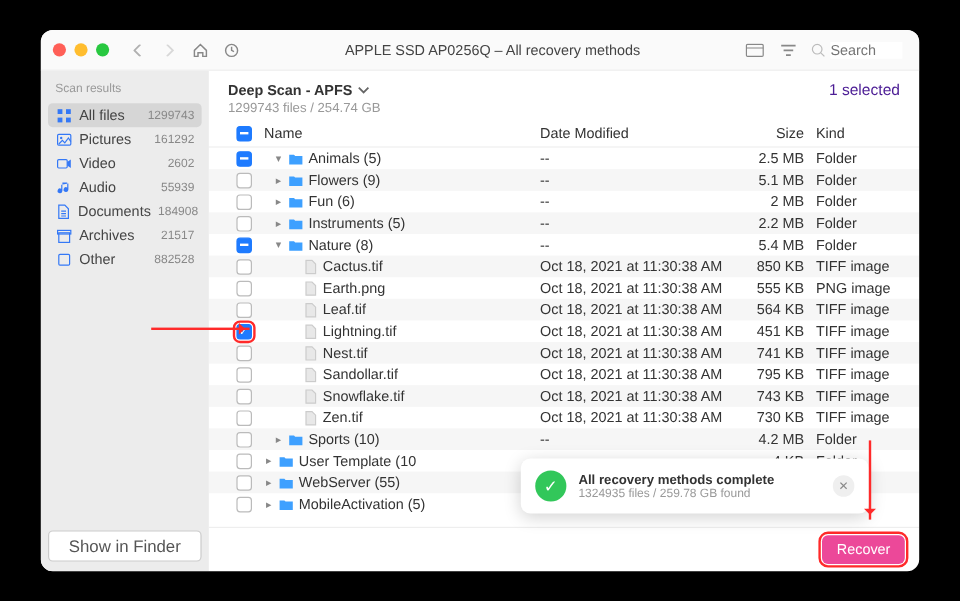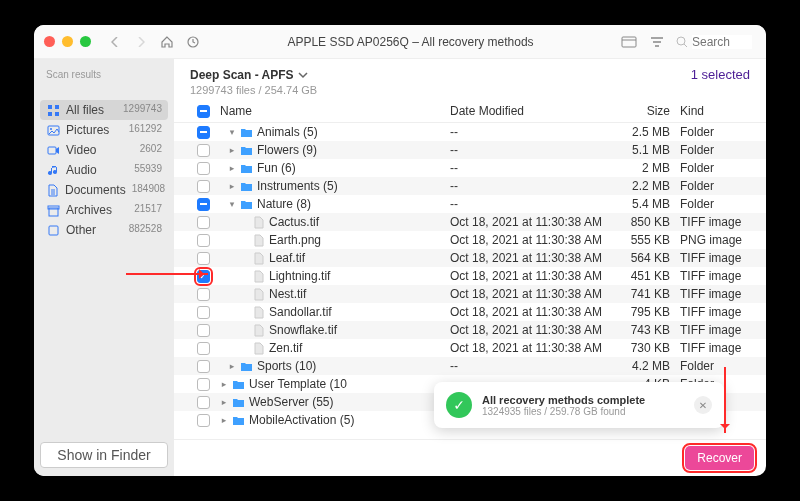--- a/index.html
+++ b/index.html
@@ -8,23 +8,23 @@
 .titlebar{height:34px;display:flex;align-items:center;padding:0 10px;gap:10px;border-bottom:1px solid #eee;background:#fafafa}
 .traffic{display:flex;gap:7px;margin-right:6px}
 .tl{width:11px;height:11px;border-radius:50%}
 .red{background:#ff5f57}.yel{background:#ffbd2e}.grn{background:#28c840}
 .navbtn{width:16px;display:flex;justify-content:center;color:#b0b0b0}
 .title-text{flex:1;text-align:center;color:#444;font-size:12px}
 .tool-icon{width:18px;color:#666;display:flex;justify-content:center}
 .search{display:flex;align-items:center;gap:4px;color:#bbb;width:80px}
 .search input{border:none;outline:none;font-size:12px;width:60px}
 .body{flex:1;display:flex;overflow:hidden}
-.sidebar{width:140px;background:#ececec;padding:8px 6px;display:flex;flex-direction:column;gap:16px}
+.sidebar{width:140px;background:#ececec;padding:8px 6px;display:flex;flex-direction:column;gap:2px}
 .sidebar-hdr{font-size:10px;color:#999;padding:2px 6px 4px}
-.sb-item{display:flex;align-items:flex-start;gap:6px;padding:3px 6px;border-radius:4px;cursor:pointer}
+.sb-item{display:flex;align-items:center;gap:6px;padding:3px 6px;border-radius:4px;cursor:pointer}
 .sb-item.active{background:#d6d6d6}
 .sb-ico{width:14px;height:14px;display:flex;align-items:center;justify-content:center;color:#3478f6}
 .sb-label{flex:1;font-size:12px;color:#444}
 .sb-count{font-size:10px;color:#888}
 .sb-footer{margin-top:auto;border:1px solid #ccc;background:#fff;border-radius:4px;padding:4px 0;text-align:center;font-size:14px;color:#555;cursor:pointer}
 .main{flex:1;display:flex;flex-direction:column;position:relative}
 .main-hdr{padding:8px 16px 4px;display:flex;align-items:baseline;justify-content:space-between}
 .mh-left{display:flex;flex-direction:column;gap:2px}
 .mh-title{font-size:18px;font-weight:600;color:#222;display:flex;align-items:center;gap:4px}
 .mh-sub{font-size:11px;color:#999}

